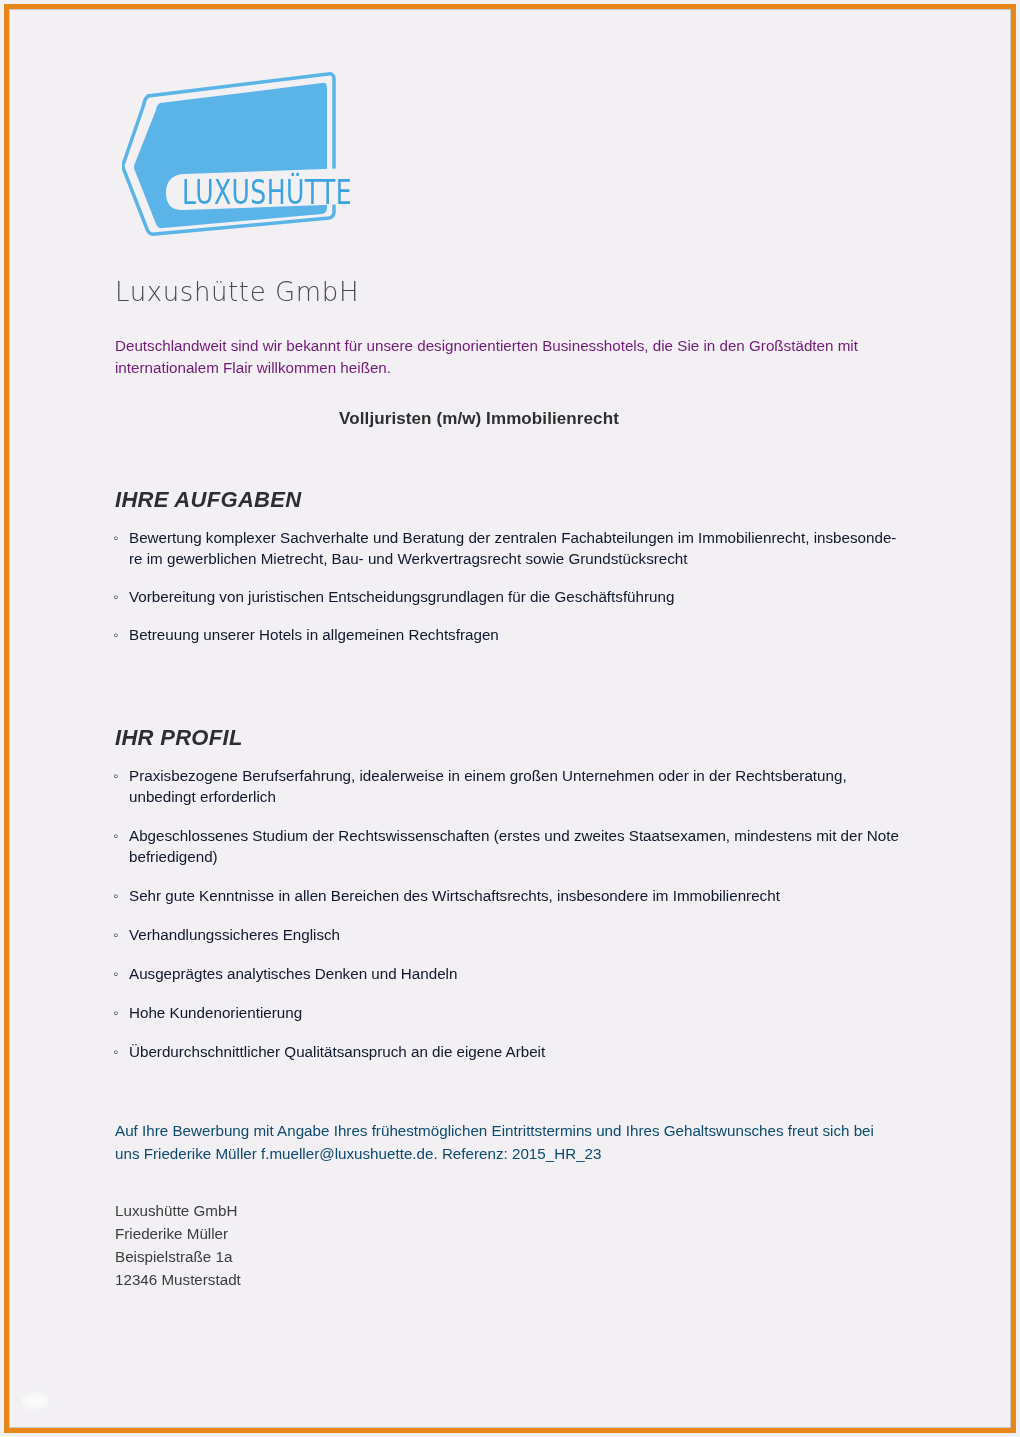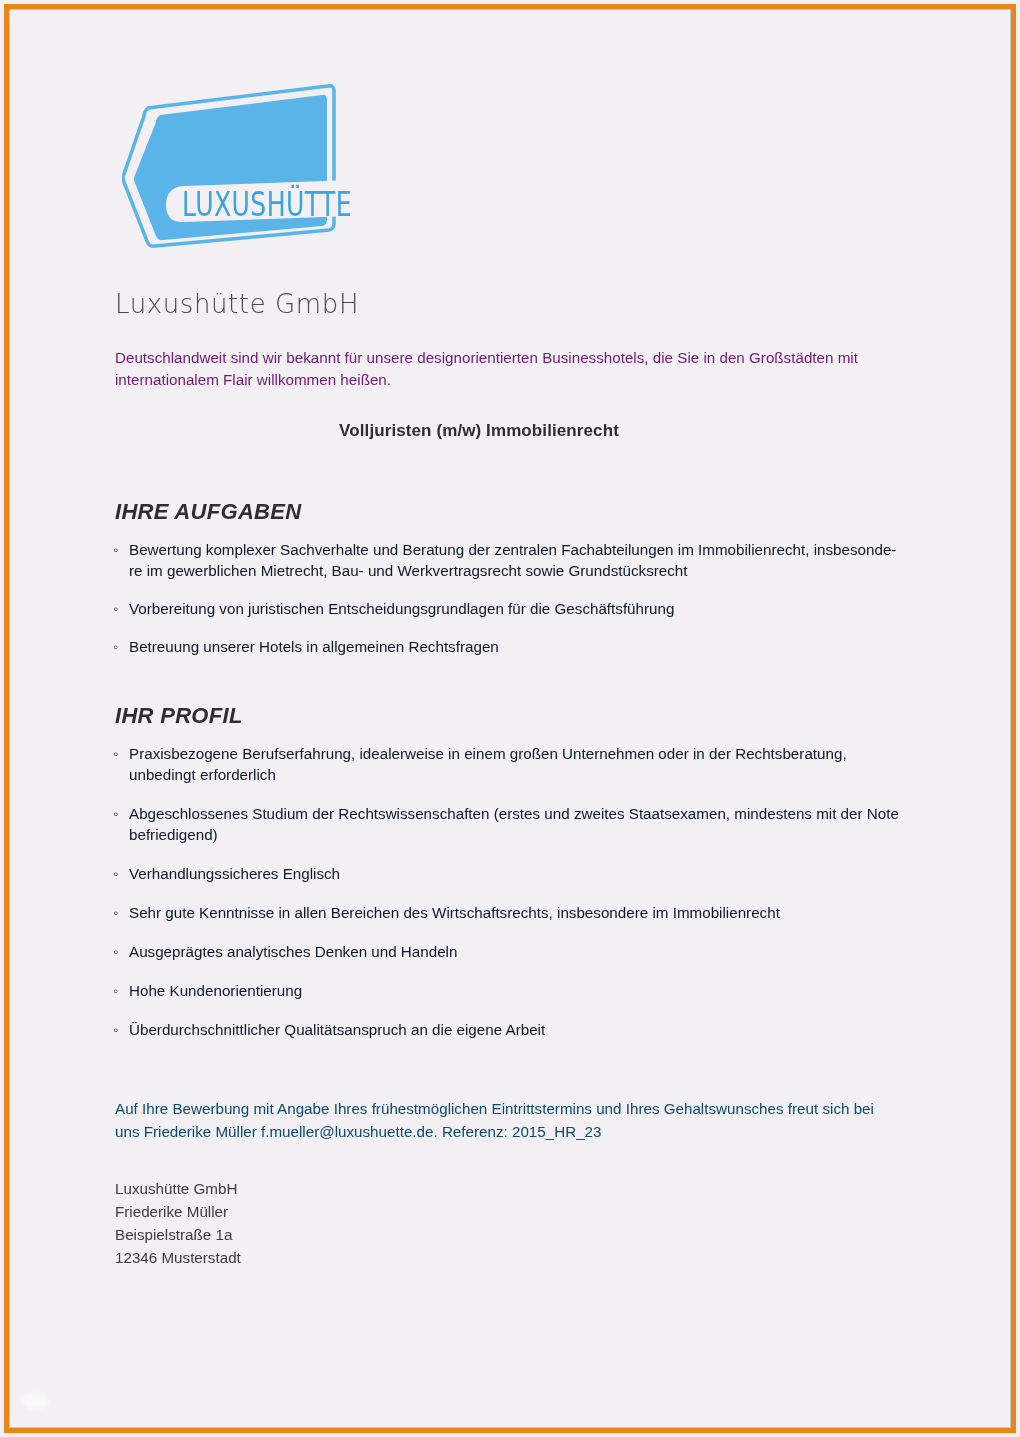--- a/index.html
+++ b/index.html
@@ -46,21 +46,21 @@
     background: rgba(255,255,255,0.65);
     filter: blur(2px);
     z-index: 6;
     pointer-events: none;
   }
 
   
   .content {
     position: absolute;
     left: 0;
-    top: 12px;
+    top: 0;
     width: 1020px;
     padding: 0 120px 0 113px;
     box-sizing: border-box;
     z-index: 2;
   }
 
   
   .logo-block {
     position: relative;
     width: 230px;
@@ -98,21 +98,21 @@
     letter-spacing: 0.1px;
   }
   .section-head {
     font-size: 22px;
     font-weight: bold;
     font-style: italic;
     margin: 58px 0 0 2px;
     color: #2e2e30;
     letter-spacing: 0.3px;
   }
-  .section-head.profil { margin-top: 46px; }
+  .section-head.profil { margin-top: 80px; }
 
   ul.bullets {
     list-style: none;
     margin: 14px 0 0 0;
     padding: 0;
   }
   ul.bullets li {
     position: relative;
     font-size: 15.2px;
     line-height: 21px;
@@ -184,22 +184,22 @@
     <ul class="bullets aufgaben">
       <li>Bewertung komplexer Sachverhalte und Beratung der zentralen Fachabteilungen im Immobilienrecht, insbesonde-re im gewerblichen Mietrecht, Bau- und Werkvertragsrecht sowie Grundstücksrecht</li>
       <li>Vorbereitung von juristischen Entscheidungsgrundlagen für die Geschäftsführung</li>
       <li>Betreuung unserer Hotels in allgemeinen Rechtsfragen</li>
     </ul>
 
     <h2 class="section-head profil">IHR PROFIL</h2>
     <ul class="bullets profil">
       <li>Praxisbezogene Berufserfahrung, idealerweise in einem großen Unternehmen oder in  der Rechtsberatung, unbedingt erforderlich</li>
       <li>Abgeschlossenes Studium der Rechtswissenschaften (erstes und zweites Staatsexamen, mindestens mit der Note befriedigend)</li>
+      <li>Sehr gute Kenntnisse in allen Bereichen des Wirtschaftsrechts, insbesondere im Immobilienrecht</li>
       <li>Verhandlungssicheres Englisch</li>
-      <li>Sehr gute Kenntnisse in allen Bereichen des Wirtschaftsrechts, insbesondere im Immobilienrecht</li>
       <li>Ausgeprägtes analytisches Denken und Handeln</li>
       <li>Hohe Kundenorientierung</li>
       <li>Überdurchschnittlicher Qualitätsanspruch an die eigene Arbeit</li>
     </ul>
 
     <p class="closing">Auf Ihre Bewerbung mit Angabe Ihres frühestmöglichen Eintrittstermins und Ihres Gehaltswunsches freut sich bei uns Friederike Müller f.mueller@luxushuette.de. Referenz: 2015_HR_23</p>
 
     <div class="address">
       <div>Luxushütte GmbH</div>
       <div>Friederike Müller</div>

